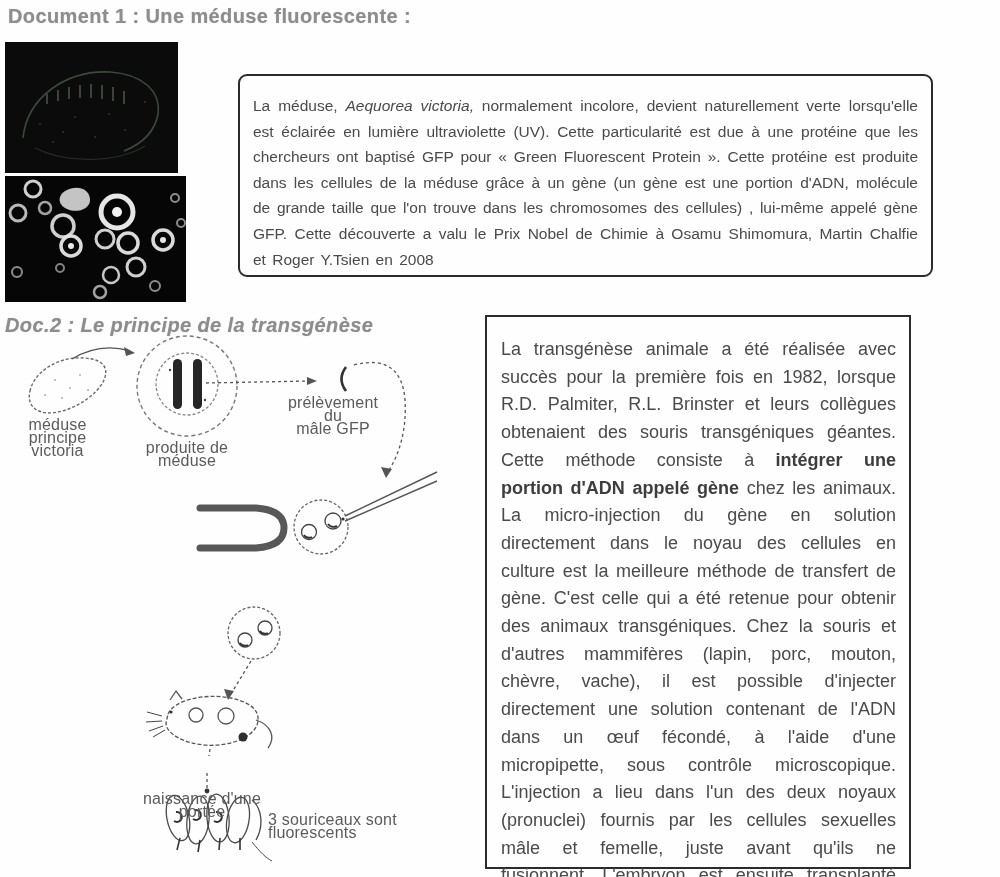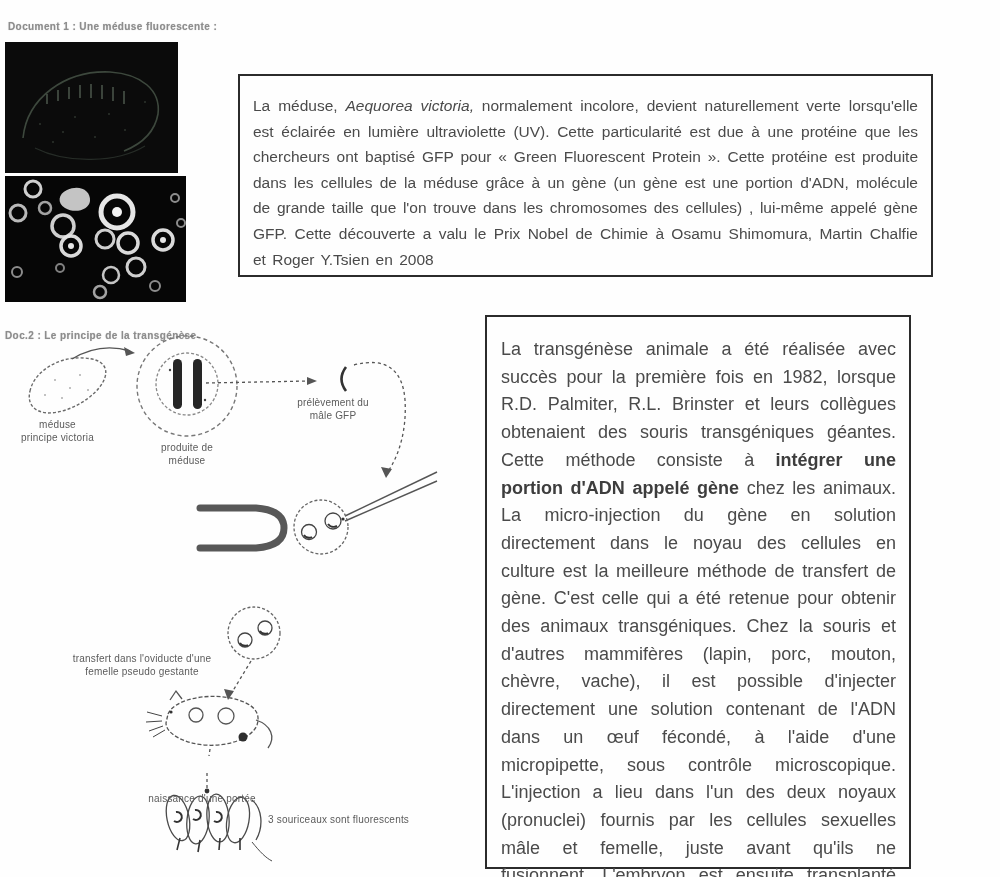--- a/index.html
+++ b/index.html
@@ -1,45 +1,45 @@
 <!DOCTYPE html>
 <html><head>
 <meta charset="utf-8">
 <style>
   html,body{margin:0;padding:0;background:#ffffff;}
   .page{
     position:relative;width:1000px;height:877px;background:#fefefe;
     font-family:"Liberation Sans",sans-serif;overflow:hidden;
   }
   .doc-heading{
-    position:absolute;font-weight:bold;font-size:10px;color:#8d8d8d;
-    letter-spacing:.4px;text-shadow:0 0 1px #bdbdbd;white-space:nowrap;margin-top:16px;
+    position:absolute;font-weight:bold;font-size:20px;color:#8d8d8d;
+    letter-spacing:.4px;text-shadow:0 0 1px #bdbdbd;white-space:nowrap;
   }
   #heading1{left:8px;top:5px;}
-  #heading2{left:5px;top:314px;}
+  #heading2{left:5px;top:314px;font-style:italic;}
   .photo{position:absolute;overflow:hidden;}
   #photo1{left:5px;top:42px;width:173px;height:131px;background:#0b0b0b;}
   #photo2{left:5px;top:176px;width:181px;height:126px;background:#060606;}
   .textbox{
     position:absolute;box-sizing:border-box;border:2px solid #2b2b2b;
     background:#fefefe;color:#4a4a4a;text-align:justify;
   }
   #box1{
     left:238px;top:74px;width:695px;height:203px;
-    padding:17px 13px 0 13px;font-size:15.5px;line-height:25.6px;word-spacing:2px;
+    padding:17px 13px 0 13px;font-size:15.5px;line-height:25.6px;word-spacing:2px;border-radius:9px;
   }
   #box2{
     left:485px;top:315px;width:426px;height:554px;
     padding:19px 13px 0 14px;font-size:18px;line-height:27.7px;word-spacing:2.5px;
   }
   .species{font-style:italic;}
   .boldseg{font-weight:bold;color:#3d3d3d;}
   #diagram{position:absolute;left:0;top:335px;width:485px;height:542px;}
   .dlabel{
-    position:absolute;font-size:10px;line-height:13px;color:#5b5b5b;
+    position:absolute;font-size:16px;line-height:13px;color:#5b5b5b;
     text-align:center;letter-spacing:.2px;
   }
   #lbl-meduse{left:10px;top:418px;width:95px;}
   #lbl-cellule{left:137px;top:441px;width:100px;}
   #lbl-prelevement{left:277px;top:396px;width:112px;}
   #lbl-microinjection{left:202px;top:571px;width:240px;}
   #lbl-transfert{left:52px;top:652px;width:180px;}
   #lbl-naissance{left:141px;top:756px;width:122px;margin-top:36px;}
   #lbl-souriceaux{left:268px;top:813px;width:185px;text-align:left;}
 </style>
@@ -232,20 +232,16 @@
     <div>principe victoria</div>
   </div>
   <div id="lbl-cellule" class="dlabel">
     <div>produite de</div>
     <div>méduse</div>
   </div>
   <div id="lbl-prelevement" class="dlabel">
     <div>prélèvement du</div>
     <div>mâle GFP</div>
   </div>
-  <div id="lbl-transfert" class="dlabel">
-    <div>transfert dans l'oviducte d'une</div>
-    <div>femelle pseudo gestante</div>
-  </div>
   <div id="lbl-naissance" class="dlabel">naissance d'une portée</div>
   <div id="lbl-souriceaux" class="dlabel">3 souriceaux sont fluorescents</div>
 
 </div>
 
 </body></html>

